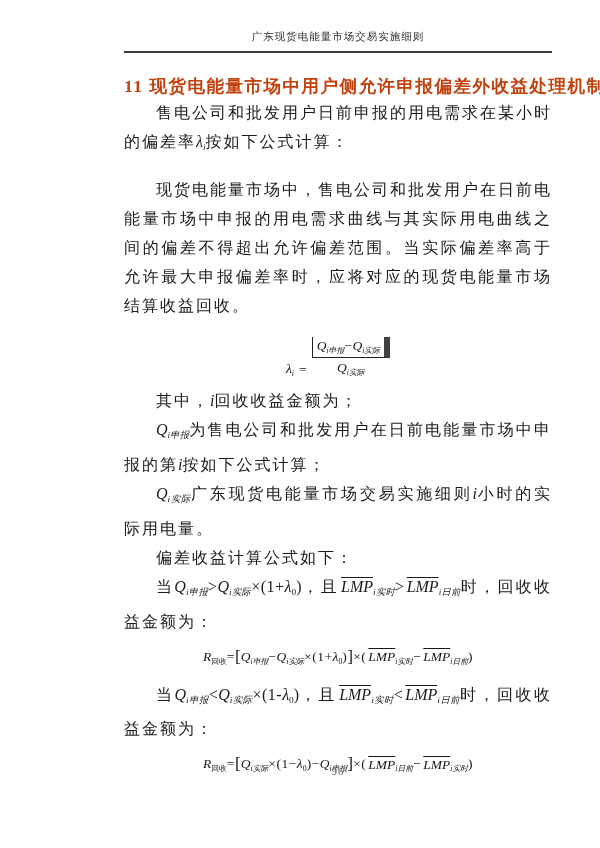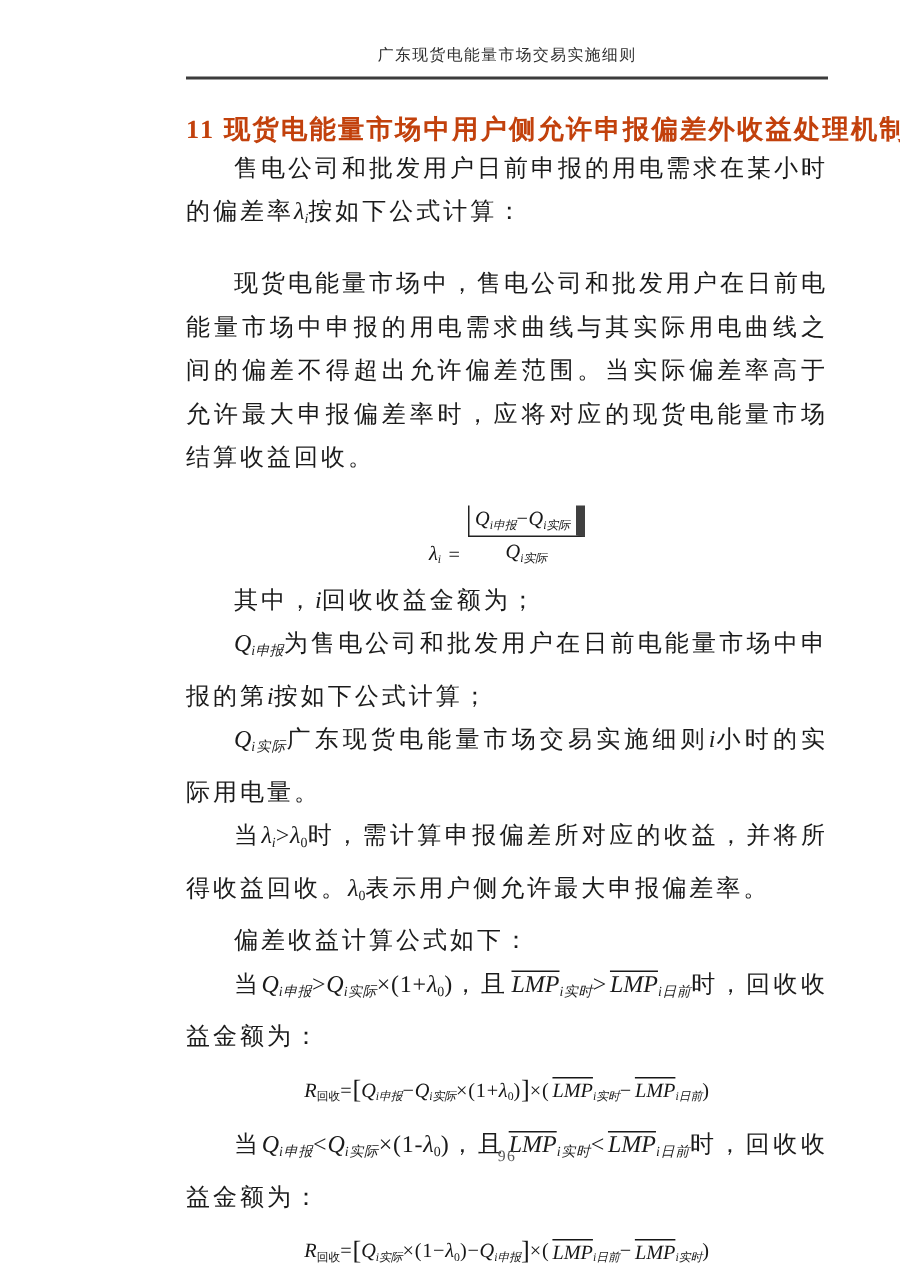--- a/index.html
+++ b/index.html
@@ -128,21 +128,20 @@
         <span class="den"><span class="run-i">Q</span><span class="run-isub">i实际</span></span>
       </span>
     </div>
 
     <p class="body indent"><span class="run-n">其中，</span><span class="run-i">i</span><span class="run-n">回收收益金额为；</span></p>
 
     <p class="body indent"><span class="run-i">Q</span><span class="run-isub">i申报</span><span class="run-n">为售电公司和批发用户在日前电能量市场中申报的第</span><span class="run-i">i</span><span class="run-n">按如下公式计算；</span></p>
 
     <p class="body indent"><span class="run-i">Q</span><span class="run-isub">i实际</span><span class="run-n">广东现货电能量市场交易实施细则</span><span class="run-i">i</span><span class="run-n">小时的实际用电量。</span></p>
 
-    <p class="body indent"><span class="run-n">当</span><span class="run-i">λ</span><span class="run-isub">i</span><span class="run-m">&gt;</span><span class="run-i">λ</span><span class="run-sub">0</span><span class="run-n">时，需计算申报偏差所对应的收益，并将所得收益回收。</span><span class="run-i">λ</span><span class="run-sub">0</span><span class="run-n">表示用户侧允许最大申报偏差率。</span></p>
 
     <p class="body indent"><span class="run-n">偏差收益计算公式如下：</span></p>
 
     <p class="body indent"><span class="run-n">当</span><span class="run-i">Q</span><span class="run-isub">i申报</span><span class="run-m">&gt;</span><span class="run-i">Q</span><span class="run-isub">i实际</span><span class="run-m">×(1+</span><span class="run-i">λ</span><span class="run-sub">0</span><span class="run-m">)</span><span class="run-n">，且</span><span class="run-ol">LMP</span><span class="run-isub">i实时</span><span class="run-m">&gt;</span><span class="run-ol">LMP</span><span class="run-isub">i日前</span><span class="run-n">时，回收收益金额为：</span></p>
 
     <div class="formula formula-line"><span class="run-i">R</span><span class="run-sub">回收</span><span class="run-m">=</span><span class="run-big">[</span><span class="run-i">Q</span><span class="run-isub">i申报</span><span class="run-m">−</span><span class="run-i">Q</span><span class="run-isub">i实际</span><span class="run-m">×(1+</span><span class="run-i">λ</span><span class="run-sub">0</span><span class="run-m">)</span><span class="run-big">]</span><span class="run-m">×(</span><span class="run-ol">LMP</span><span class="run-isub">i实时</span><span class="run-m">−</span><span class="run-ol">LMP</span><span class="run-isub">i日前</span><span class="run-m">)</span></div>
 
     <p class="body indent"><span class="run-n">当</span><span class="run-i">Q</span><span class="run-isub">i申报</span><span class="run-m">&lt;</span><span class="run-i">Q</span><span class="run-isub">i实际</span><span class="run-m">×(1-</span><span class="run-i">λ</span><span class="run-sub">0</span><span class="run-m">)</span><span class="run-n">，且</span><span class="run-ol">LMP</span><span class="run-isub">i实时</span><span class="run-m">&lt;</span><span class="run-ol">LMP</span><span class="run-isub">i日前</span><span class="run-n">时，回收收益金额为：</span></p>
 
     <div class="formula formula-line"><span class="run-i">R</span><span class="run-sub">回收</span><span class="run-m">=</span><span class="run-big">[</span><span class="run-i">Q</span><span class="run-isub">i实际</span><span class="run-m">×(1−</span><span class="run-i">λ</span><span class="run-sub">0</span><span class="run-m">)−</span><span class="run-i">Q</span><span class="run-isub">i申报</span><span class="run-big">]</span><span class="run-m">×(</span><span class="run-ol">LMP</span><span class="run-isub">i日前</span><span class="run-m">−</span><span class="run-ol">LMP</span><span class="run-isub">i实时</span><span class="run-m">)</span></div>

